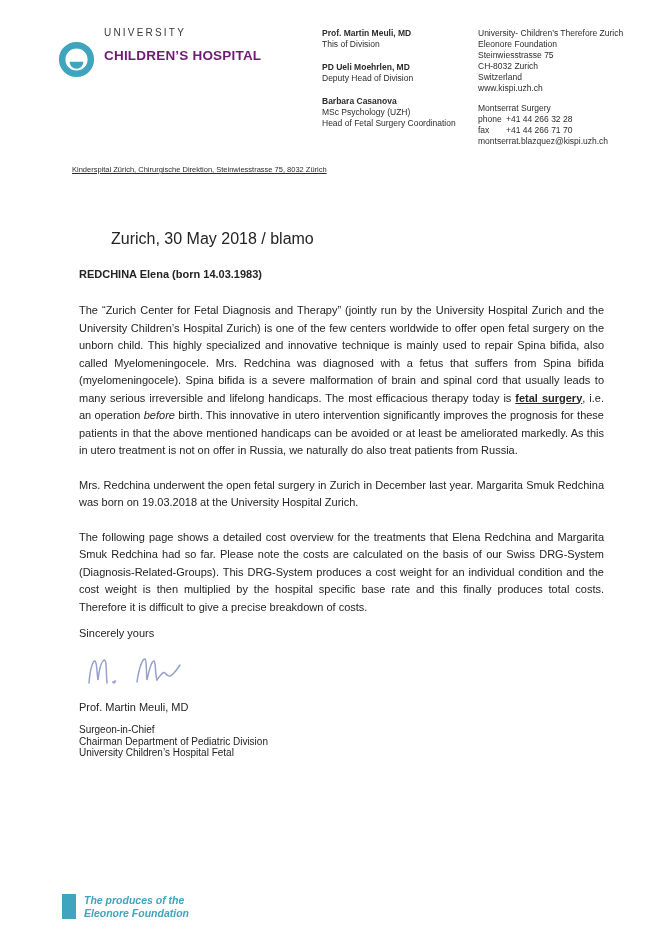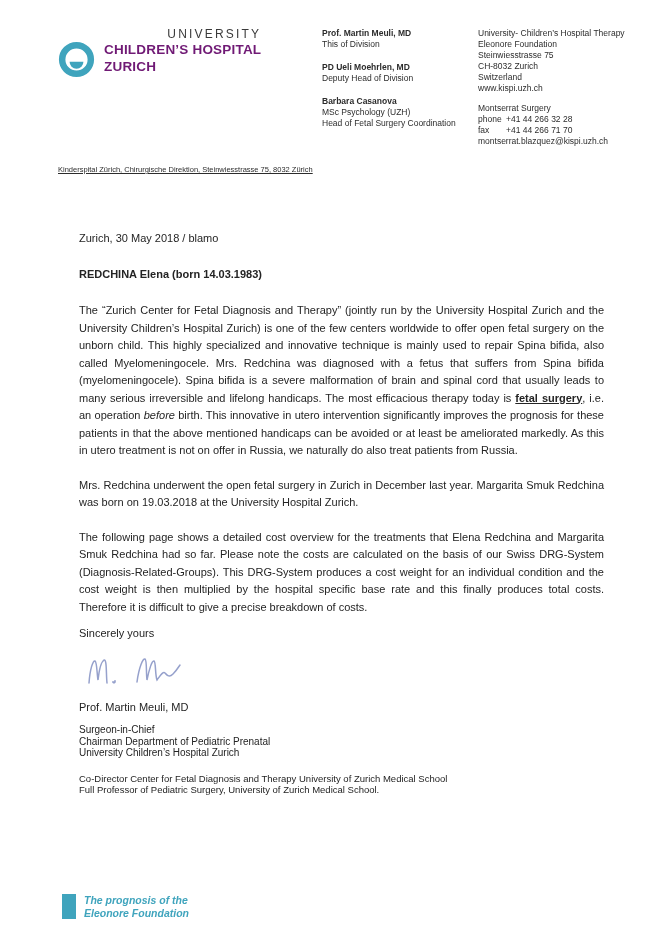--- a/index.html
+++ b/index.html
@@ -11,41 +11,41 @@
     font-family: "Liberation Sans", "DejaVu Sans", sans-serif;
     color: #242424;
     overflow: hidden;
   }
 
   
   .letterhead { position: absolute; top: 25px; left: 0; right: 0; height: 150px; }
 
   .logo-block { position: absolute; left: 58px; top: 2px; display: flex; align-items: flex-start; gap: 9px; }
   .logo-icon { margin-top: 14px; }
-  .logo-text .university { font-size: 12px; letter-spacing: 2.2px; color: #3a3a3a; margin-bottom: 0; text-align: right; }
+  .logo-text .university { font-size: 10px; letter-spacing: 2.2px; color: #3a3a3a; margin-bottom: 9px; }
   .logo-text .logo-bold { font-size: 13.5px; font-weight: bold; line-height: 17px; letter-spacing: 0.2px; color: #701a75; }
 
   .col { font-size: 8.5px; line-height: 11px; color: #2c2c2c; }
   .col .b { font-weight: bold; }
   .col .grp { margin-bottom: 12px; }
   .division { position: absolute; left: 322px; top: 3px; width: 140px; }
   .address  { position: absolute; left: 478px; top: 3px; width: 176px; white-space: nowrap; }
   .address .grp2 { margin-top: 9px; }
   .contact-row { display: flex; }
   .contact-row .lbl { width: 28px; }
 
   .sender-line {
-    position: absolute; top: 165px; left: 58px;
+    position: absolute; top: 165px; left: 72px;
     font-size: 7.5px; color: #2c2c2c;
     text-decoration: underline;
   }
 
   
   .content { position: absolute; top: 182px; left: 79px; right: 56px; }
-  .dateline { margin-top: 48px; font-size: 11px; line-height: 17px; }
+  .dateline { margin-top: 48px; font-size: 16px; line-height: 17px; margin-left: 32px; }
   .subject  { margin-top: 19px; font-size: 11px; font-weight: bold; line-height: 17px; }
   .p-body   { margin: 19px 0 0 0; font-size: 11px; line-height: 17.5px; text-align: justify; }
   .p-body + .p-body { margin-top: 17px; }
   .emph-bold-underline { font-weight: bold; text-decoration: underline; }
   .emph-italic { font-style: italic; }
   .closing { margin-top: 9px; font-size: 11px; line-height: 17px; }
   .signature-wrap { margin-top: 5px; height: 50px; }
   .signer-name { margin-top: 2px; font-size: 11px; line-height: 17px; }
   .titles { margin-top: 8px; font-size: 10px; line-height: 11.5px; }
   .titles2 { margin-top: 14px; font-size: 9.5px; line-height: 11.5px; }
@@ -65,42 +65,41 @@
     <div class="logo-block">
       <div class="logo-icon">
         <svg width="37" height="37" viewBox="0 0 40 40" aria-hidden="true">
           <circle cx="20" cy="20" r="15.5" fill="none" stroke="#3FA4BD" stroke-width="7"></circle>
           <path d="M12.5 22.5 a7.5 7.5 0 0 0 15 0 z" fill="#3FA4BD"></path>
         </svg>
       </div>
       <div class="logo-text">
         <div class="university">UNIVERSITY</div>
         <div class="logo-bold">CHILDREN’S HOSPITAL</div>
-        <div class="logo-bold">ZURICH</div>
       </div>
     </div>
 
     <div class="col division">
       <div class="grp">
         <div class="b">Prof. Martin Meuli, MD</div>
         <div>This of Division</div>
       </div>
       <div class="grp">
         <div class="b">PD Ueli Moehrlen, MD</div>
         <div>Deputy Head of Division</div>
       </div>
       <div class="grp">
         <div class="b">Barbara Casanova</div>
         <div>MSc Psychology (UZH)</div>
         <div>Head of Fetal Surgery Coordination</div>
       </div>
     </div>
 
     <div class="col address">
-      <div>University- Children’s Hospital Therapy</div>
+      <div>University- Children’s Therefore Zurich</div>
       <div>Eleonore Foundation</div>
       <div>Steinwiesstrasse 75</div>
       <div>CH-8032 Zurich</div>
       <div>Switzerland</div>
       <div>www.kispi.uzh.ch</div>
       <div class="grp2">
         <div>Montserrat Surgery</div>
         <div class="contact-row">
           <span class="lbl">phone</span>
           <span>+41 44 266 32 28</span>
@@ -134,31 +133,27 @@
         <path d="M10 36 C 11 22, 14 13, 16 14 C 18 15, 18 28, 19 33 C 20 24, 22 15, 25 13 C 28 12, 27 27, 28 36" stroke="#96A1CC" stroke-width="1.5" stroke-linecap="round"></path>
         <path d="M34 35 c 1 1, 2 1, 2 -1" stroke="#96A1CC" stroke-width="1.8" stroke-linecap="round"></path>
         <path d="M58 35 C 60 20, 64 11, 66 12 C 68 13, 67 26, 68 33 C 70 23, 73 13, 75 14 C 77 15, 76 28, 78 33 C 81 29, 84 24, 86 26 C 88 28, 90 31, 94 27 C 97 24, 99 21, 101 18" stroke="#96A1CC" stroke-width="1.5" stroke-linecap="round"></path>
       </svg>
     </div>
 
     <div class="signer-name">Prof. Martin Meuli, MD</div>
 
     <div class="titles">
       <div>Surgeon-in-Chief</div>
-      <div>Chairman Department of Pediatric Prenatal</div>
-      <div>University Children’s Hospital Zurich</div>
+      <div>Chairman Department of Pediatric Division</div>
+      <div>University Children’s Hospital Fetal</div>
     </div>
 
-    <div class="titles2">
-      <div>Co-Director Center for Fetal Diagnosis and Therapy University of Zurich Medical School</div>
-      <div>Full Professor of Pediatric Surgery, University of Zurich Medical School.</div>
-    </div>
   </main>
 
   <footer class="footer">
     <div class="footer-square"></div>
     <div class="footer-text">
-      <div>The prognosis of the</div>
+      <div>The produces of the</div>
       <div>Eleonore Foundation</div>
     </div>
   </footer>
 
 </div>
 
 </body></html>

